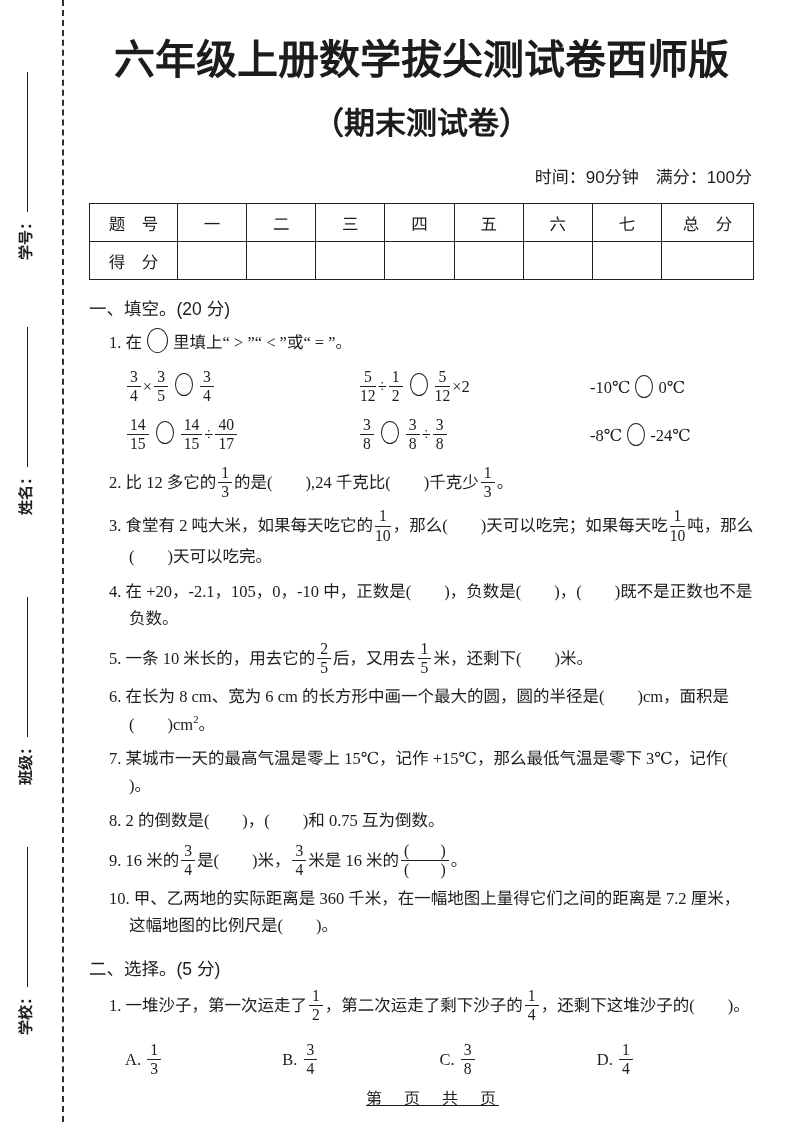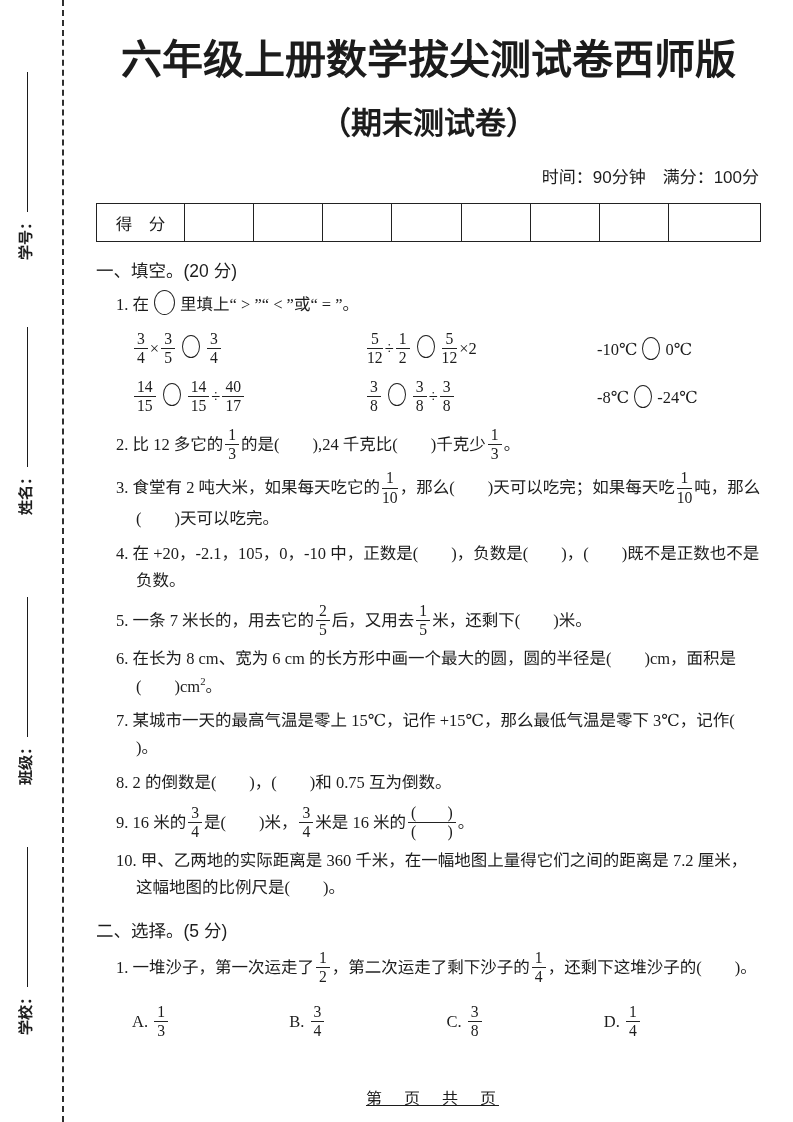--- a/index.html
+++ b/index.html
@@ -14,21 +14,21 @@
   
   .cutline { position:absolute; left:62px; top:0; height:1122px; border-left:2px dashed #2e2e2e; }
   .side-item {
     position:absolute; left:14px; transform:rotate(-90deg); transform-origin:0 0;
     white-space:nowrap; font-size:15px; font-weight:bold;
     font-family:"Liberation Sans","DejaVu Sans",sans-serif;
   }
   .sline { display:inline-block; width:140px; border-bottom:1.6px solid #1c1c1c; vertical-align:3px; margin-left:3px; }
 
   
-  .main { position:absolute; left:96px; width:665px; top:0; }
+  .main { position:absolute; left:89px; width:665px; top:0; }
   .title { text-align:center; font-weight:bold; font-size:41px; margin:26px 0 0; }
   .subtitle { text-align:center; font-weight:bold; font-size:31px; margin:12px 0 0; }
   .info { text-align:right; font-size:17px; margin:20px 2px 15px; }
 
   table.score { width:100%; border-collapse:collapse; table-layout:fixed; }
   .score td {
     border:1.6px solid #222; height:37px; text-align:center; padding:0;
     font-size:16.5px; font-family:"Liberation Sans","DejaVu Sans",sans-serif;
   }
 
@@ -79,20 +79,31 @@
         <col>
         <col>
         <col>
         <col>
         <col>
         <col>
         <col>
         <col style="width:92px">
       </colgroup>
     <tbody>
+        <tr>
+      <td>题　号</td>
+      <td>一</td>
+      <td>二</td>
+      <td>三</td>
+      <td>四</td>
+      <td>五</td>
+      <td>六</td>
+      <td>七</td>
+      <td>总　分</td>
+    </tr>
     <tr>
       <td>得　分</td>
       <td></td>
       <td></td>
       <td></td>
       <td></td>
       <td></td>
       <td></td>
       <td></td>
       <td></td>
@@ -115,21 +126,21 @@
     <span class="c2"><span class="fr"><span class="fn">3</span><span class="fd">8</span></span><span class="cir"></span><span class="fr"><span class="fn">3</span><span class="fd">8</span></span><span class="t">÷</span><span class="fr"><span class="fn">3</span><span class="fd">8</span></span></span>
     <span class="c3"><span class="t">-8℃</span><span class="cir"></span><span class="t">-24℃</span></span>
   </div>
 
   <p class="q"><span class="t">2. 比 12 多它的</span><span class="fr"><span class="fn">1</span><span class="fd">3</span></span><span class="t">的是(        ),24 千克比(        )千克少</span><span class="fr"><span class="fn">1</span><span class="fd">3</span></span><span class="t">。</span></p>
 
   <p class="q"><span class="t">3. 食堂有 2 吨大米，如果每天吃它的</span><span class="fr"><span class="fn">1</span><span class="fd">10</span></span><span class="t">，那么(        )天可以吃完；如果每天吃</span><span class="fr"><span class="fn">1</span><span class="fd">10</span></span><span class="t">吨，那么</span><br><span class="t">(        )天可以吃完。</span></p>
 
   <p class="q"><span class="t">4. 在 +20，-2.1，105，0，-10 中，正数是(        )，负数是(        )，(        )既不是正数也不是负数。</span></p>
 
-  <p class="q"><span class="t">5. 一条 7 米长的，用去它的</span><span class="fr"><span class="fn">2</span><span class="fd">5</span></span><span class="t">后，又用去</span><span class="fr"><span class="fn">1</span><span class="fd">5</span></span><span class="t">米，还剩下(        )米。</span></p>
+  <p class="q"><span class="t">5. 一条 10 米长的，用去它的</span><span class="fr"><span class="fn">2</span><span class="fd">5</span></span><span class="t">后，又用去</span><span class="fr"><span class="fn">1</span><span class="fd">5</span></span><span class="t">米，还剩下(        )米。</span></p>
 
   <p class="q"><span class="t">6. 在长为 8 cm、宽为 6 cm 的长方形中画一个最大的圆，圆的半径是(        )cm，面积是</span><br><span class="t">(        )cm</span><sup class="sq">2</sup><span class="t">。</span></p>
 
   <p class="q"><span class="t">7. 某城市一天的最高气温是零上 15℃，记作 +15℃，那么最低气温是零下 3℃，记作(        )。</span></p>
 
   <p class="q"><span class="t">8. 2 的倒数是(        )，(        )和 0.75 互为倒数。</span></p>
 
   <p class="q"><span class="t">9. 16 米的</span><span class="fr"><span class="fn">3</span><span class="fd">4</span></span><span class="t">是(        )米，</span><span class="fr"><span class="fn">3</span><span class="fd">4</span></span><span class="t">米是 16 米的</span><span class="fr"><span class="fn">(　　)</span><span class="fd">(　　)</span></span><span class="t">。</span></p>
 
   <p class="q"><span class="t">10. 甲、乙两地的实际距离是 360 千米，在一幅地图上量得它们之间的距离是 7.2 厘米，这幅地图的比例尺是(        )。</span></p>

